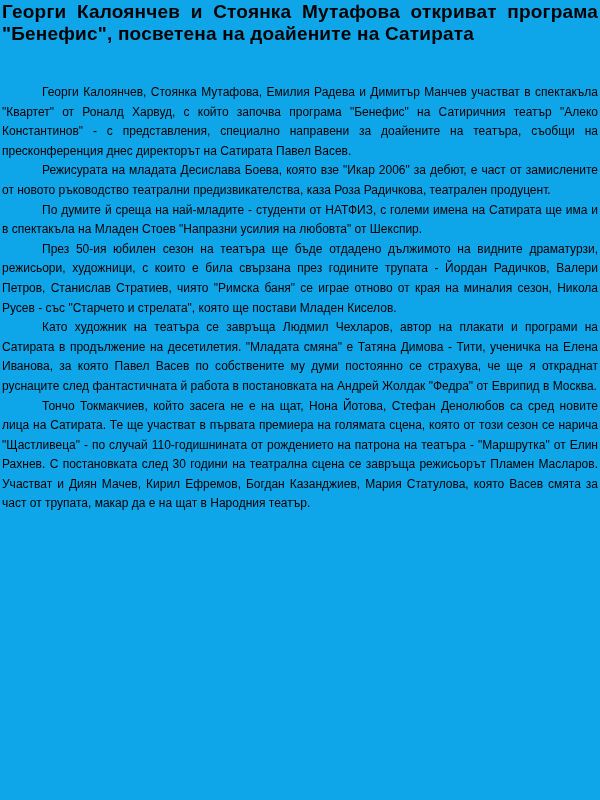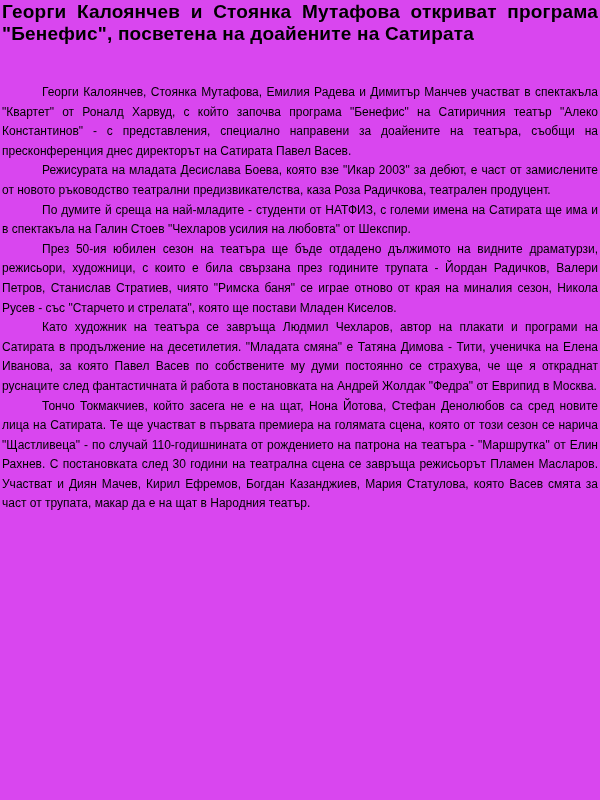--- a/index.html
+++ b/index.html
@@ -5,21 +5,21 @@
   html, body {
     margin: 0;
     padding: 0;
     background: #ffffff;
   }
   .page {
     width: 600px;
     height: 800px;
     box-sizing: border-box;
     padding: 1px 2px 15px 2px;
-    background: #d946ef;
+    background: #0ea5e9;
     color: #000000;
     font-family: "Liberation Sans", "DejaVu Sans", sans-serif;
     overflow: hidden;
   }
   .article-title {
     font-size: 19px;
     line-height: 22px;
     font-weight: bold;
     text-align: justify;
     margin: 0 0 38px 0;
@@ -33,19 +33,19 @@
     margin: 0;
   }
 </style>
 </head>
 <body>
 
 <div class="page">
   <h1 class="article-title">Георги Калоянчев и Стоянка Мутафова откриват програма "Бенефис", посветена на доайените на Сатирата</h1>
   <div class="article-body">
     <p>Георги Калоянчев, Стоянка Мутафова, Емилия Радева и Димитър Манчев участват в спектакъла "Квартет" от Роналд Харвуд, с който започва програма "Бенефис" на Сатиричния театър "Алеко Константинов" - с представления, специално направени за доайените на театъра, съобщи на пресконференция днес директорът на Сатирата Павел Васев.</p>
-    <p>Режисурата на младата Десислава Боева, която взе "Икар 2003" за дебют, е част от замислените от новото ръководство театрални предизвикателства, каза Роза Радичкова, театрален продуцент.</p>
-    <p>По думите й среща на най-младите - студенти от НАТФИЗ, с големи имена на Сатирата ще има и в спектакъла на Галин Стоев "Чехларов усилия на любовта" от Шекспир.</p>
+    <p>Режисурата на младата Десислава Боева, която взе "Икар 2006" за дебют, е част от замислените от новото ръководство театрални предизвикателства, каза Роза Радичкова, театрален продуцент.</p>
+    <p>По думите й среща на най-младите - студенти от НАТФИЗ, с големи имена на Сатирата ще има и в спектакъла на Младен Стоев "Напразни усилия на любовта" от Шекспир.</p>
     <p>През 50-ия юбилен сезон на театъра ще бъде отдадено дължимото на видните драматурзи, режисьори, художници, с които е била свързана през годините трупата - Йордан Радичков, Валери Петров, Станислав Стратиев, чиято "Римска баня" се играе отново от края на миналия сезон, Никола Русев - със "Старчето и стрелата", която ще постави Младен Киселов.</p>
     <p>Като художник на театъра се завръща Людмил Чехларов, автор на плакати и програми на Сатирата в продължение на десетилетия. "Младата смяна" е Татяна Димова - Тити, ученичка на Елена Иванова, за която Павел Васев по собствените му думи постоянно се страхува, че ще я откраднат руснаците след фантастичната й работа в постановката на Андрей Жолдак "Федра" от Еврипид в Москва.</p>
     <p>Тончо Токмакчиев, който засега не е на щат, Нона Йотова, Стефан Денолюбов са сред новите лица на Сатирата. Те ще участват в първата премиера на голямата сцена, която от този сезон се нарича "Щастливеца" - по случай 110-годишнината от рождението на патрона на театъра - "Маршрутка" от Елин Рахнев. С постановката след 30 години на театрална сцена се завръща режисьорът Пламен Масларов. Участват и Диян Мачев, Кирил Ефремов, Богдан Казанджиев, Мария Статулова, която Васев смята за част от трупата, макар да е на щат в Народния театър.</p>
   </div>
 </div>
 
 </body></html>

